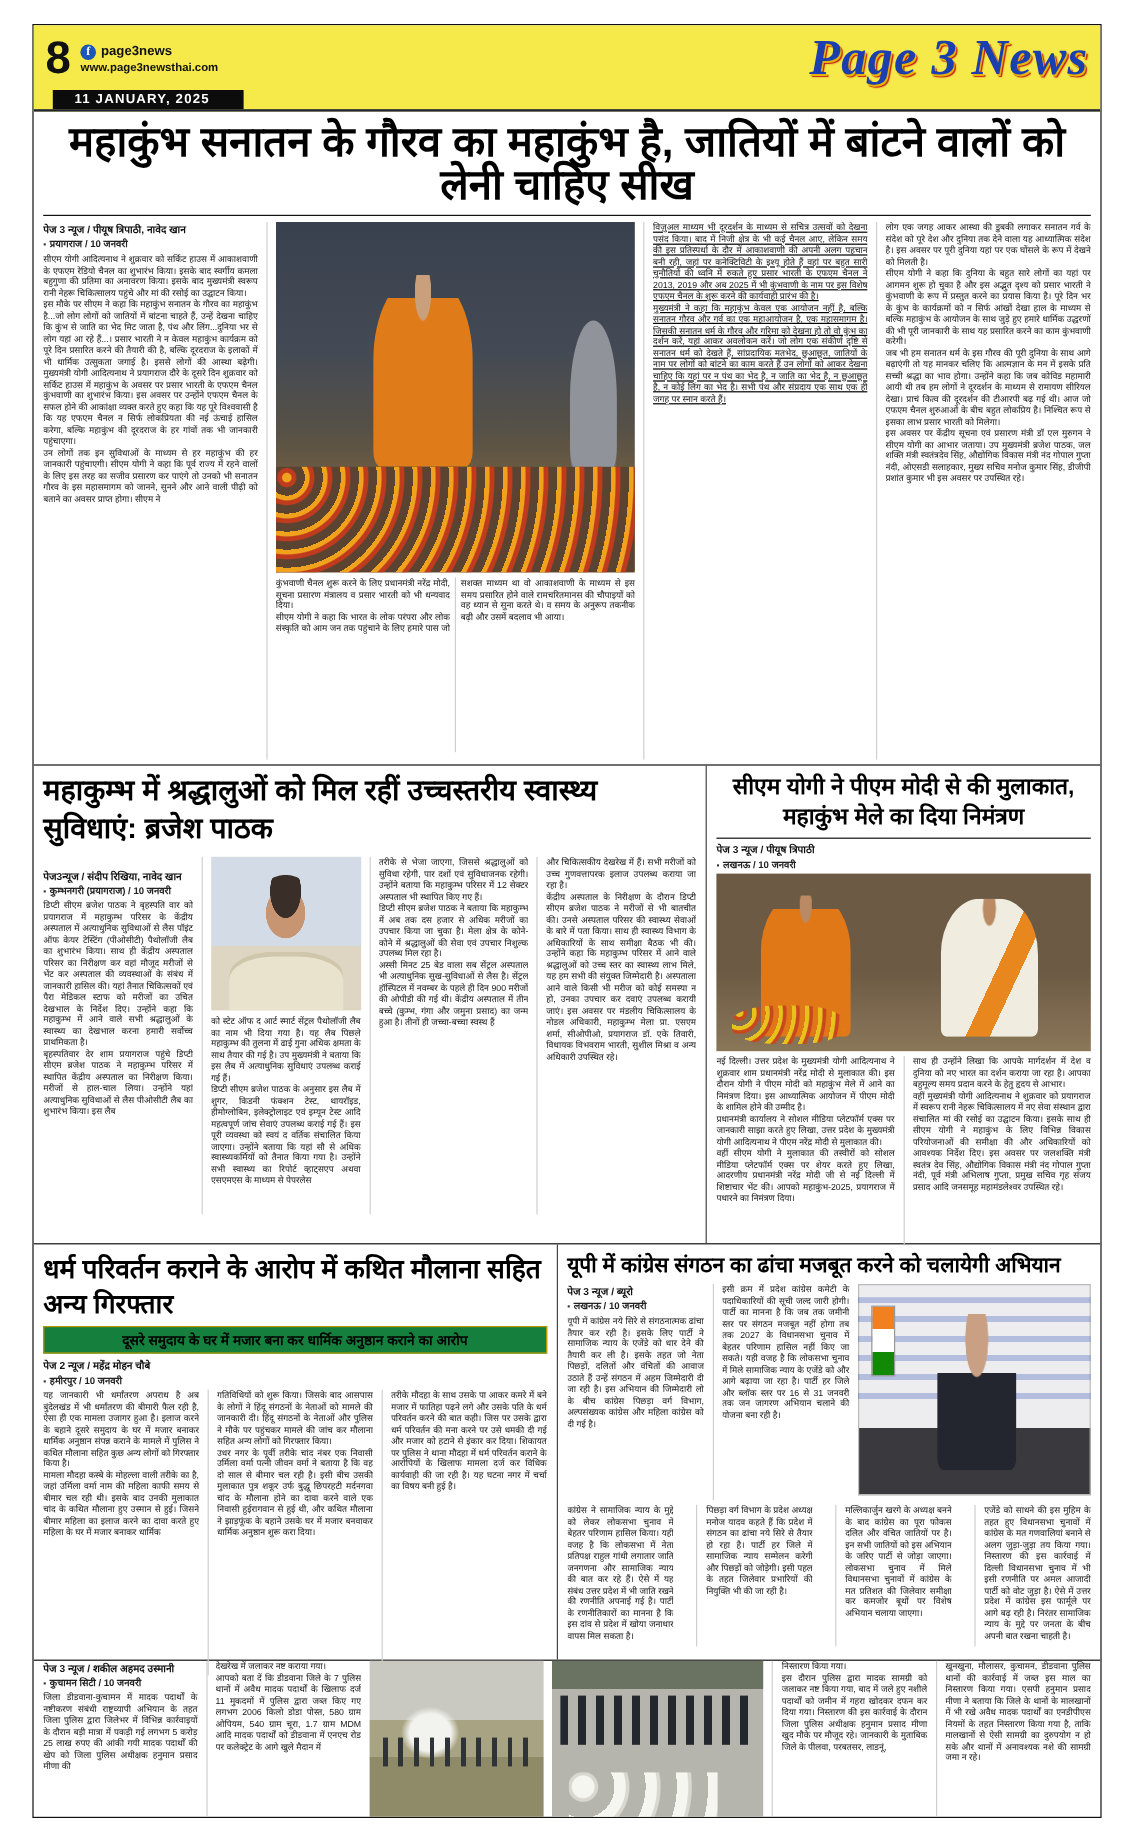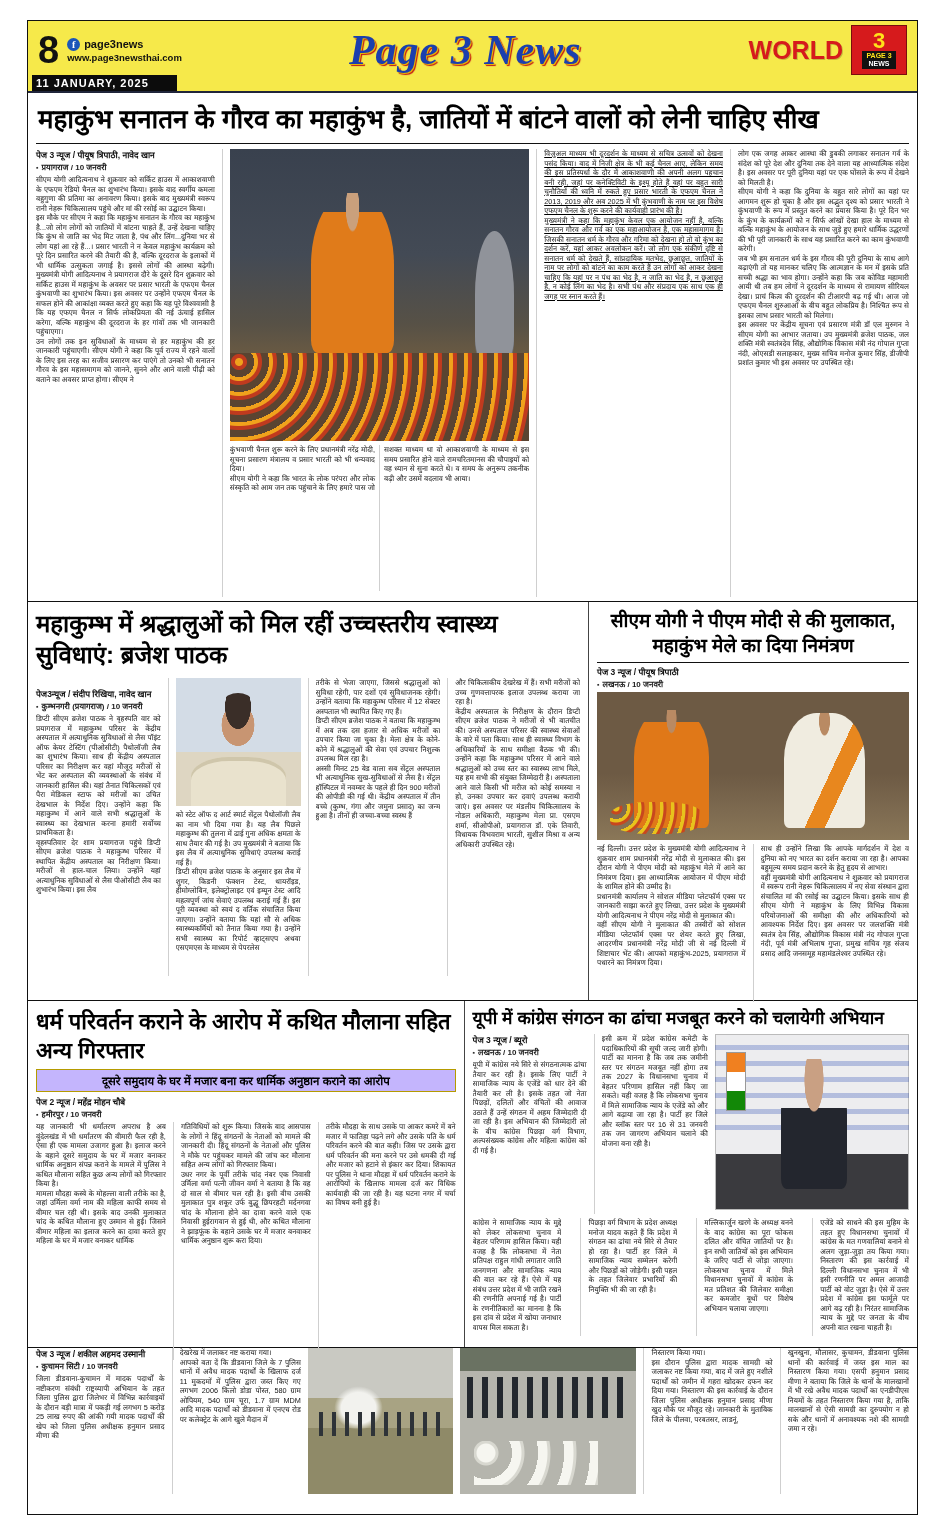--- a/index.html
+++ b/index.html
@@ -20,36 +20,36 @@
   .url { font-size:9.5px; font-weight:bold; color:#111; }
   .masthead { font-family:"Liberation Serif",serif; font-style:italic; font-weight:bold; font-size:42px;
         color:#1b3fae; text-shadow:1px 1px 0 #e8b400, 2px 2px 1px #c31616; letter-spacing:1px; }
   .h-right { display:flex; align-items:center; gap:8px; }
   .world { color:#d61a1c; font-size:25px; font-weight:bold; text-shadow:1px 1px 0 #00000033; }
   .logo-box { width:56px; height:50px; background:#d61a1c; border:1px solid #7a0d0d; display:flex; flex-direction:column;
         align-items:center; justify-content:center; }
   .logo-3 { color:#ffe21a; font-size:22px; font-weight:bold; line-height:20px; }
   .logo-sub { background:#111; color:#fff; font-size:7px; font-weight:bold; text-align:center; padding:1px 4px; line-height:8px; }
   .logo-sub .l1 { color:#ffe21a; }
-  .date-strip { position:absolute; left:4px; bottom:0; background:#0c0c0c; color:#fff; font-size:11px; font-weight:bold;
-        padding:2px 28px 2px 4px; letter-spacing:1px; }
+  .date-strip { position:absolute; left:16px; bottom:0; background:#0c0c0c; color:#fff; font-size:11px; font-weight:bold;
+        padding:2px 28px 2px 18px; letter-spacing:1px; }
 
   
   .hrule { border-top:1.5px solid #111; }
   .section { padding:4px 8px; }
   .bt { font-size:7.3px; line-height:9.5px; text-align:justify; white-space:pre-line; color:#151515; overflow:hidden; }
   .byline { margin-bottom:3px; }
   .by1 { font-size:8.5px; font-weight:bold; color:#111; }
   .by2 { font-size:8px; font-weight:bold; color:#222; margin-top:1px; }
   .sq::before { content:"▪"; margin-right:3px; font-size:7px; color:#333; }
   .cols { display:flex; gap:7px; }
   .cols > .col + .col { border-left:1px solid #cfcfcf; padding-left:7px; }
 
   
-  .lead-hl { font-size:26px; font-weight:bold; text-align:left; line-height:36px; padding:4px 2px 6px 2px; }
+  .lead-hl { font-size:35px; font-weight:bold; text-align:center; line-height:36px; padding:4px 2px 6px 2px; }
   .lead-body { display:flex; gap:7px; height:448px; }
   .lead-body .lc1 { width:21%; }
   .lead-body .lcimg { width:37%; border-left:1px solid #cfcfcf; border-right:1px solid #cfcfcf; padding:0 7px; }
   .lead-body .lc4 { width:21%;text-decoration:underline; }
   .lead-body .lc5 { width:21%; padding-left:7px; border-left:1px solid #cfcfcf; }
   .photo { position:relative; overflow:hidden; width:100%; }
   .photo-lead { height:292px; margin-bottom:4px;
         background:linear-gradient(180deg,#39414e 0%,#434a55 36%,#575146 60%,#7a6240 80%,#8a5a35 100%); }
   .photo-lead::before { content:""; position:absolute; left:27%; top:15%; width:28%; height:55%;
         background:radial-gradient(ellipse at 50% 9%, #caa07c 0 11%, rgba(0,0,0,0) 12%),
@@ -90,21 +90,21 @@
   .flowers { position:absolute; left:4%; bottom:4%; width:30%; height:22%;
         background:repeating-radial-gradient(circle at 6px 6px, #e8c21c 0 3px, #c8471e 4px 6px, rgba(0,0,0,0) 7px 11px);
         border-radius:40%; }
   .meeting-cols { height:158px; }
 
   
   .row3 { display:flex; height:346px; }
   .row3-left { width:49%; padding:4px 8px; }
   .row3-right { width:51%; padding:4px 8px; border-left:1.3px solid #444; }
   .conv-hl { font-size:22px; font-weight:bold; line-height:29px; padding:2px 0 4px 0; }
-  .conv-sub { background:#c4b5fd; border:1px solid #b59b00; font-size:11.5px; font-weight:bold; text-align:center;
+  .conv-sub { background:#15803d; border:1px solid #b59b00; font-size:11.5px; font-weight:bold; text-align:center;
         padding:3px 2px; margin-bottom:4px; }
   .conv-cols { height:238px; }
   .cong-hl { font-size:17.5px; font-weight:bold; line-height:23px; padding:2px 0 4px 0; }
   .cong-top { display:flex; gap:7px; height:180px; }
   .cong-top .ct { width:27%; }
   .cong-top .ct + .ct { border-left:1px solid #cfcfcf; padding-left:7px; }
   .photo-congress { width:46%; height:176px;
         background:linear-gradient(180deg,#ededef 0 68%, #3a3a3e 68% 100%);
         box-shadow:inset 0 0 0 1px #bbb; }
   .photo-congress::before { content:""; position:absolute; left:0; top:6%; width:100%; height:50%;
@@ -149,30 +149,20 @@
         <div class="pg-num">8</div>
         <div class="h-left-mid">
           <div class="social">
             <span class="fb">f</span>
             <span>page3news</span>
           </div>
           <div class="url">www.page3newsthai.com</div>
         </div>
       </div>
       <div class="masthead">Page 3 News</div>
-      <div class="h-right">
-        <div class="world">WORLD</div>
-        <div class="logo-box">
-          <div class="logo-3">3</div>
-          <div class="logo-sub">
-            <div class="l1">PAGE 3</div>
-            <div>NEWS</div>
-          </div>
-        </div>
-      </div>
     </div>
     <div class="date-strip">
       <span>11 JANUARY, 2025</span>
     </div>
   </div>
 
   <div class="section">
     <div class="hl lead-hl">महाकुंभ सनातन के गौरव का महाकुंभ है, जातियों में बांटने वालों को लेनी चाहिए सीख</div>
     <div class="hrule"></div>
     <div class="lead-body" style="margin-top:5px;">

